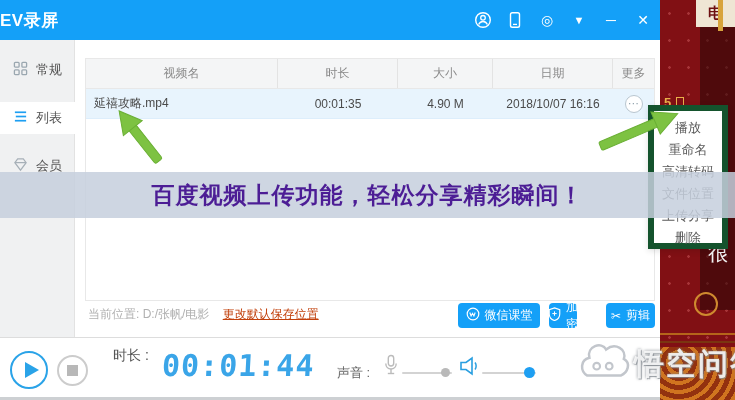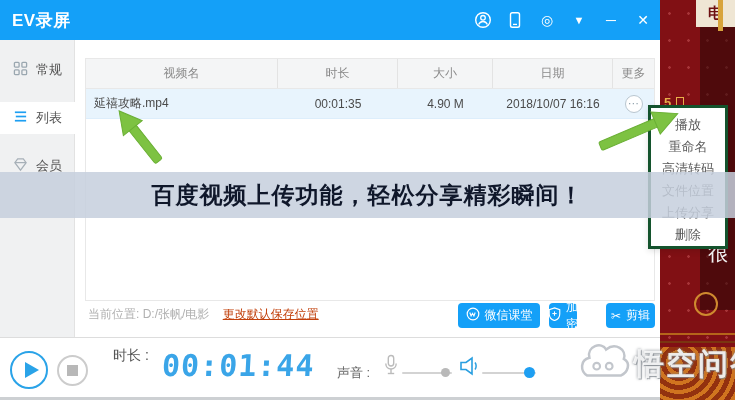--- a/index.html
+++ b/index.html
@@ -19,21 +19,21 @@
   .gold-arc { position:absolute; left:34px; top:292px; width:24px; height:24px; border:2px solid #cf8a2f; border-radius:50%; }
   .gold-line1 { position:absolute; left:0; top:333px; width:75px; height:2px; background:#b5651a; }
   .gold-line2 { position:absolute; left:0; top:341px; width:75px; height:2px; background:#7a3510; }
   .ornate { position:absolute; left:0; top:347px; width:75px; height:53px;
     background:repeating-radial-gradient(circle at 25% 30%, #d0741f 0 4px, #93310f 4px 9px); }
 
   
   .app { position:absolute; left:0; top:0; width:660px; height:400px; background:#fff; z-index:1; }
 
   .titlebar { position:absolute; left:0; top:0; width:660px; height:40px; background:#14a0f8; display:flex; align-items:center; }
-  .app-title { color:#fff; font-size:17px; font-weight:bold; margin-left:12px; letter-spacing:.5px; }
+  .app-title { color:#fff; font-size:17px; font-weight:bold; letter-spacing:.5px; }
   .tb-icons { position:absolute; right:8px; top:0; height:40px; display:flex; align-items:center; gap:14px; }
   .tb-ic { width:18px; height:18px; display:flex; align-items:center; justify-content:center; color:#fff; font-size:14px; cursor:pointer; }
 
   .sidebar { position:absolute; left:0; top:40px; width:75px; height:297px; background:#f0f1f2; border-right:1px solid #e2e2e2; }
   .side-item { position:absolute; left:0; width:75px; height:32px; display:flex; align-items:center; padding-left:13px; gap:8px; font-size:13px; color:#555; cursor:pointer; }
   .side-item.sel { background:#fff; }
 
   .main { position:absolute; left:75px; top:40px; width:585px; height:297px; background:#fff; }
 
   .listbox { position:absolute; left:10px; top:18px; width:570px; height:243px; border:1px solid #e8e8e8; background:#fff; }
@@ -63,27 +63,27 @@
   .snd-label { position:absolute; left:337px; top:26px; font-size:13px; color:#666; }
   .mic { position:absolute; left:383px; top:16px; }
   .track { position:absolute; height:2px; background:#d3d3d3; top:34px; border-radius:1px; }
   .t1 { left:402px; width:50px; } .t2 { left:482px; width:54px; }
   .knob { position:absolute; border-radius:50%; cursor:pointer; }
   .k1 { left:441px; top:30px; width:9px; height:9px; background:#b9b9b9; }
   .k2 { left:524px; top:29px; width:11px; height:11px; background:#1e9ff2; }
   .spk { position:absolute; left:459px; top:18px; }
 
   
-  .ctx-menu { position:absolute; left:648px; top:105px; width:80px; height:144px; background:#fff; border:3px solid #14532d; box-shadow:0 2px 6px rgba(0,0,0,.12); z-index:5; padding-top:6px; }
+  .ctx-menu { position:absolute; left:648px; top:105px; width:80px; height:144px; background:#fff; border:6px solid #14532d; box-shadow:0 2px 6px rgba(0,0,0,.12); z-index:5; padding-top:6px; }
   .ctx-item { height:22px; line-height:22px; text-align:center; font-size:13px; color:#5a5a5a; cursor:pointer; }
 
   
   .arrow-svg { position:absolute; z-index:6; }
   .banner { position:absolute; left:0; top:172px; width:735px; height:46px; background:rgba(197,207,221,.85); z-index:7; display:flex; align-items:center; justify-content:center; }
-  .banner-text { font-size:23px; font-weight:bold; color:#0f172a; letter-spacing:1px; white-space:nowrap; }
+  .banner-text { font-size:23px; font-weight:bold; color:#4c1d95; letter-spacing:1px; white-space:nowrap; }
   .watermark { position:absolute; left:576px; top:338px; z-index:8; display:flex; align-items:center; }
   .wm-text { font-size:30px; font-weight:bold; color:rgba(255,255,255,.85); text-shadow:0 0 3px rgba(120,126,134,.95), 1px 1px 0 rgba(130,136,144,.6); letter-spacing:2px; white-space:nowrap; margin-left:2px; }
 </style>
 </head>
 <body>
 
 <div class="stage">
 
   <div class="red-band">
     <div class="red-dark-col"></div>

